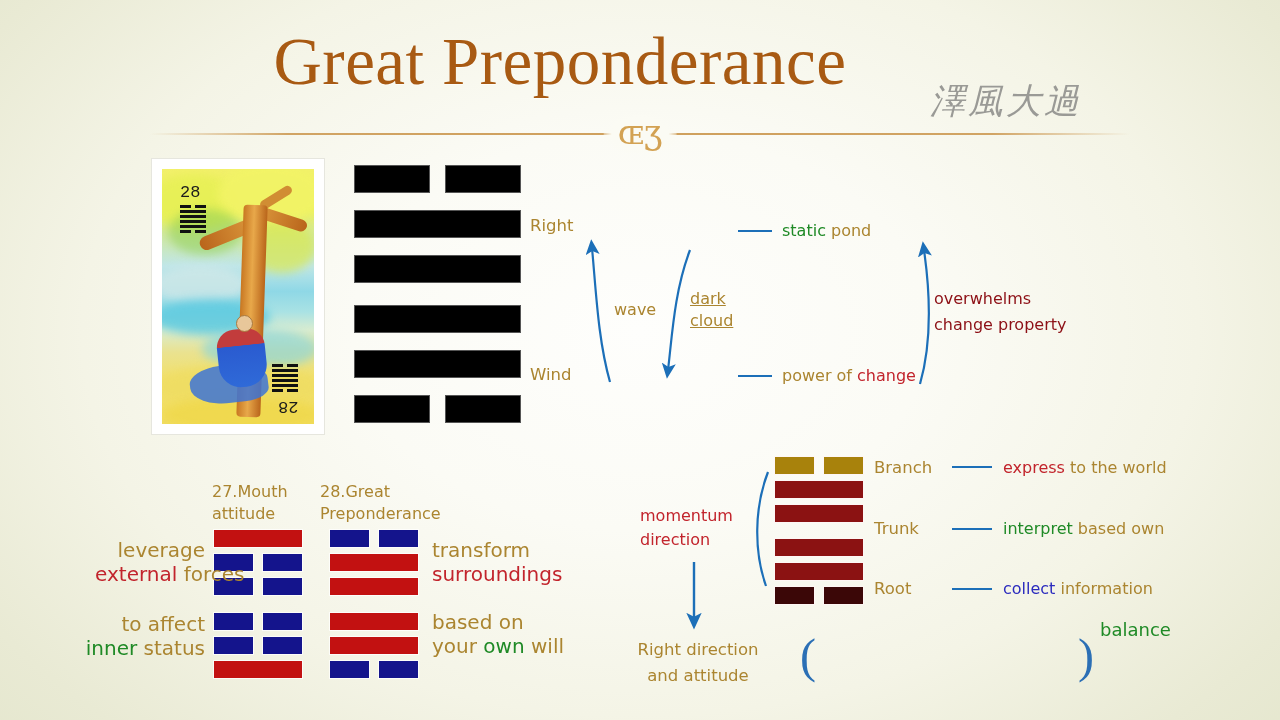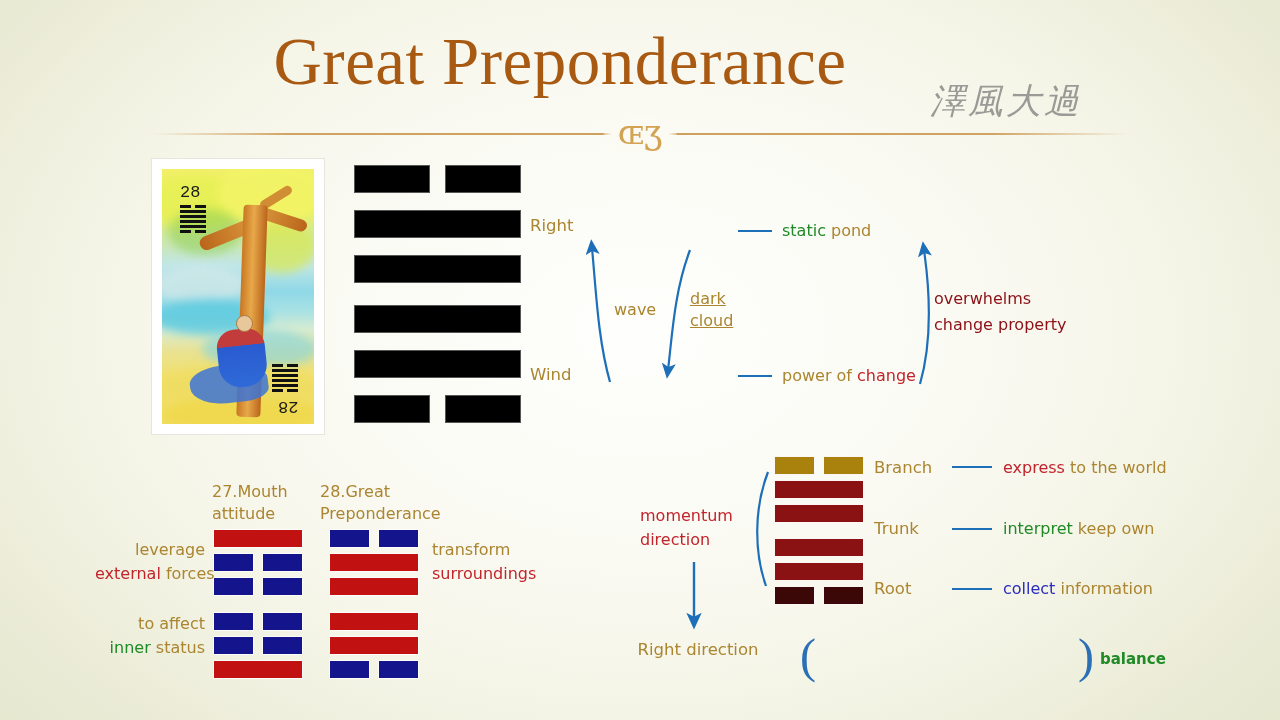--- a/index.html
+++ b/index.html
@@ -151,21 +151,21 @@
   .cmp-hex .crow{height:17px;margin-bottom:7px;display:flex;justify-content:space-between;}
   .cmp-hex .crow.cgap{margin-bottom:18px;}
   .cmp-hex .cseg{height:100%;box-shadow:0 0 0 1px rgba(255,255,255,.75);}
   .cmp-hex .csolid .cseg{width:100%;}
   .cmp-hex .cbroken .cseg{width:44%;}
   .red .cseg{background:#c21111;}
   .blue .cseg{background:#14148c;}
   #hex27{left:214px;top:530px;}
   #hex28{left:330px;top:530px;}
 
-  .cmp-note{position:absolute;font-size:16px;line-height:24px;white-space:nowrap;}
+  .cmp-note{position:absolute;font-size:20px;line-height:24px;white-space:nowrap;}
   #note-left-1{left:95px;top:538px;text-align:right;width:110px;}
   #note-left-2{left:80px;top:612px;text-align:right;width:125px;}
   #note-right-1{left:432px;top:538px;}
   #note-right-2{left:432px;top:610px;}
 
   
   #hexBTR{position:absolute;left:775px;top:457px;width:88px;}
   #hexBTR .brow{height:17px;margin-bottom:7px;display:flex;justify-content:space-between;}
   #hexBTR .brow.bgap{margin-bottom:17px;}
   #hexBTR .bseg{height:100%;box-shadow:0 0 0 1px rgba(255,245,245,.8);}
@@ -184,21 +184,21 @@
   #rt-trunk{left:1003px;top:519px;}
   #rt-root{left:1003px;top:579px;}
 
   #t-momentum{position:absolute;left:640px;top:504px;font-size:16px;color:#c2242c;line-height:24px;text-align:left;width:110px;}
   #t-rightdir{position:absolute;left:620px;top:637px;font-size:16.5px;color:#ab8530;line-height:26px;text-align:center;width:156px;}
 
   #not-block{position:absolute;left:818px;top:632px;font-size:16px;line-height:34px;white-space:nowrap;}
   .paren{position:absolute;font-family:"Liberation Serif",serif;font-size:48px;color:#2b6fb5;font-weight:300;}
   #paren-l{left:800px;top:628px;}
   #paren-r{left:1078px;top:628px;}
-  #t-balance{position:absolute;left:1100px;top:650px;font-size:15px;color:#1f8a26;font-weight:bold;}
+  #t-balance{position:absolute;left:1100px;top:619px;font-size:18px;color:#1f8a26;}
 </style>
 </head>
 <body>
 
 <div id="slide">
 
   <div id="title-block">
     <div id="main-title">Great Preponderance</div>
   </div>
   <div id="chinese-title">澤風大過</div>
@@ -403,20 +403,24 @@
     <div><span class="c-red">external</span><span class="c-tan"> forces</span></div>
   </div>
   <div class="cmp-note" id="note-left-2">
     <div class="c-tan">to affect</div>
     <div><span class="c-green">inner</span><span class="c-tan"> status</span></div>
   </div>
   <div class="cmp-note" id="note-right-1">
     <div class="c-tan">transform</div>
     <div class="c-red">surroundings</div>
   </div>
+  <div class="cmp-note" id="note-right-2">
+    <div class="c-tan">based on</div>
+    <div><span class="c-tan">your </span><span class="c-green">own</span><span class="c-tan"> will</span></div>
+  </div>
 
   <div id="hexBTR">
     <div class="brow bbroken gold">
         <div class="bseg"></div>
         <div class="bseg"></div>
       </div>
     <div class="brow bsolid dred">
         <div class="bseg"></div>
       </div>
     <div class="brow bsolid dred bgap">
@@ -432,29 +436,30 @@
         <div class="bseg"></div>
         <div class="bseg"></div>
       </div>
   </div>
 
   <div class="btr-label" id="lb-branch">Branch</div>
   <div class="btr-label" id="lb-trunk">Trunk</div>
   <div class="btr-label" id="lb-root">Root</div>
 
   <div class="btr-right" id="rt-branch"><span class="c-red">express</span><span class="c-tan"> to the world</span></div>
-  <div class="btr-right" id="rt-trunk"><span class="c-green">interpret</span><span class="c-tan"> keep own</span></div>
+  <div class="btr-right" id="rt-trunk"><span class="c-green">interpret</span><span class="c-tan"> based own</span></div>
   <div class="btr-right" id="rt-root"><span class="c-blue">collect</span><span class="c-tan"> information</span></div>
 
   <div id="t-momentum">
     <div>momentum</div>
     <div>direction</div>
   </div>
 
   <div id="t-rightdir">
     <div>Right direction</div>
+    <div>and attitude</div>
   </div>
 
   <div class="paren" id="paren-l">(</div>
   <div class="paren" id="paren-r">)</div>
   <div id="t-balance">balance</div>
 
 </div>
 
 </body></html>

